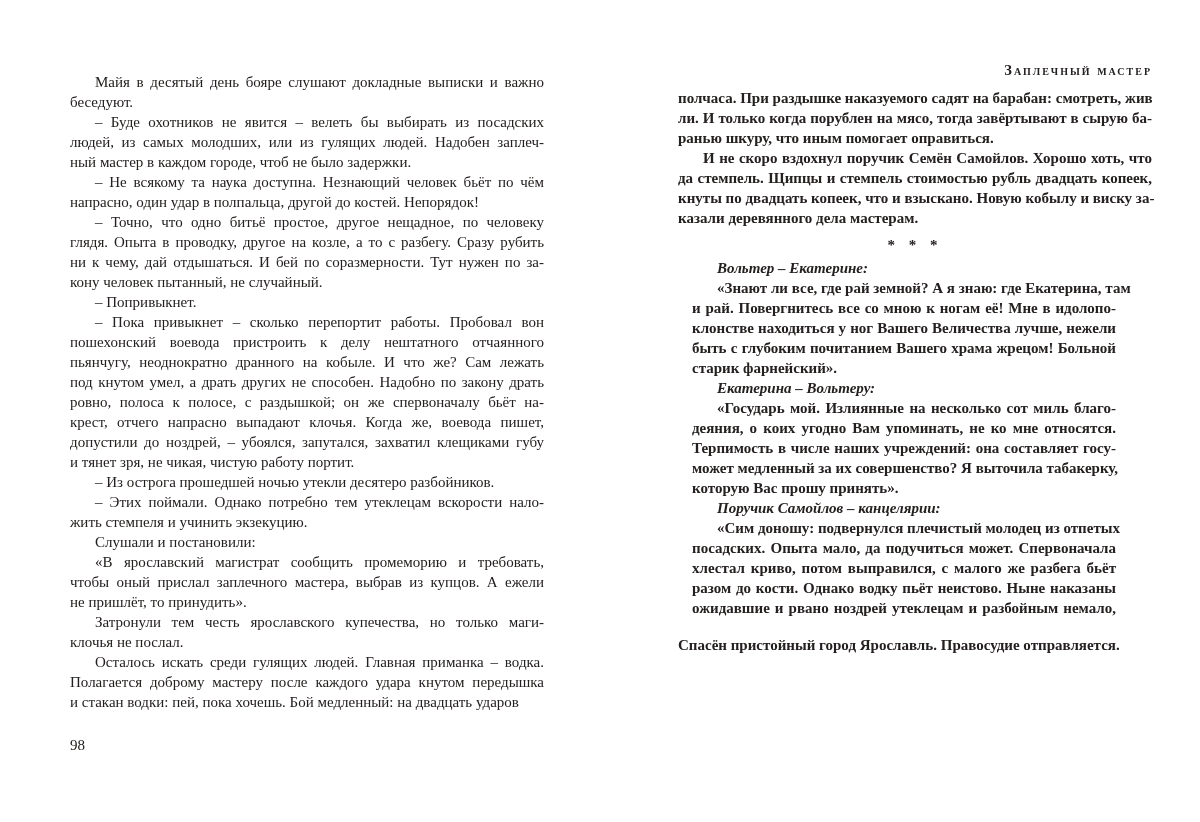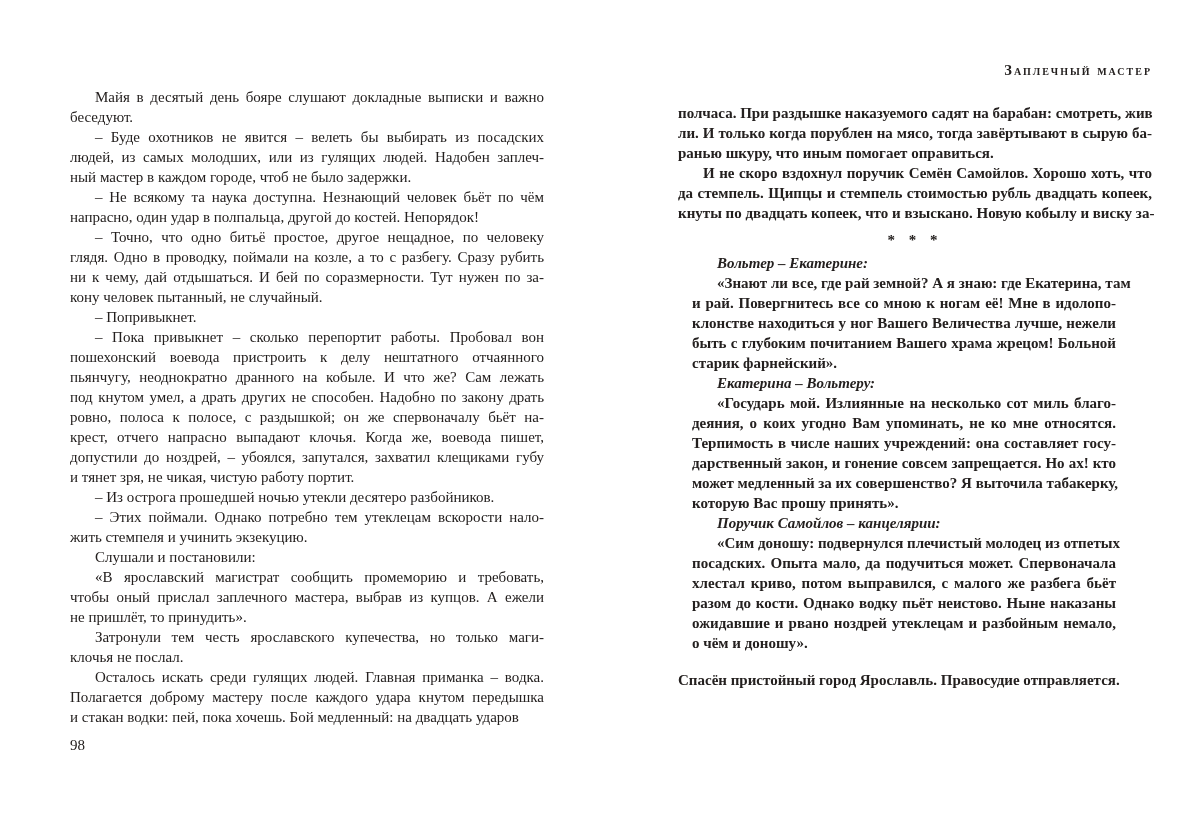--- a/index.html
+++ b/index.html
@@ -22,21 +22,21 @@
   .running-head {
     font-variant: small-caps;
     font-size: 14.5px;
     letter-spacing: 2px;
     line-height: 16px;
     white-space: nowrap;
   }
   .running-head.rh-right { text-align: right; }
 
   .body-text {
-    margin-top: 25px;
+    margin-top: 10px;
     font-size: 15px;
     line-height: 20px;
   }
 
   .line {
     white-space: nowrap;
     text-align: left;
   }
   .line.fill {
     text-align: justify;
@@ -77,21 +77,21 @@
         <div class="line fill">– Буде охотников не явится – велеть бы выбирать из посадских</div>
         <div class="line fill">людей, из самых молодших, или из гулящих людей. Надобен заплеч-</div>
         <div class="line">ный мастер в каждом городе, чтоб не было задержки.</div>
       </div>
       <div class="para indent">
         <div class="line fill">– Не всякому та наука доступна. Незнающий человек бьёт по чём</div>
         <div class="line">напрасно, один удар в полпальца, другой до костей. Непорядок!</div>
       </div>
       <div class="para indent">
         <div class="line fill">– Точно, что одно битьё простое, другое нещадное, по человеку</div>
-        <div class="line fill">глядя. Одно в проводку, поймали на козле, а то с разбегу. Сразу рубить</div>
+        <div class="line fill">глядя. Опыта в проводку, другое на козле, а то с разбегу. Сразу рубить</div>
         <div class="line fill">ни к чему, дай отдышаться. И бей по соразмерности. Тут нужен по за-</div>
         <div class="line">кону человек пытанный, не случайный.</div>
       </div>
       <div class="para indent">
         <div class="line">– Попривыкнет.</div>
       </div>
       <div class="para indent">
         <div class="line fill">– Пока привыкнет – сколько перепортит работы. Пробовал вон</div>
         <div class="line fill">пошехонский воевода пристроить к делу нештатного отчаянного</div>
         <div class="line fill">пьянчугу, неоднократно дранного на кобыле. И что же? Сам лежать</div>
@@ -133,54 +133,53 @@
   <div class="body-text" id="right-body">
       <div class="para">
         <div class="line fill">полчаса. При раздышке наказуемого садят на барабан: смотреть, жив</div>
         <div class="line fill">ли. И только когда порублен на мясо, тогда завёртывают в сырую ба-</div>
         <div class="line">ранью шкуру, что иным помогает оправиться.</div>
       </div>
       <div class="para indent">
         <div class="line fill">И не скоро вздохнул поручик Семён Самойлов. Хорошо хоть, что</div>
         <div class="line fill">да стемпель. Щипцы и стемпель стоимостью рубль двадцать копеек,</div>
         <div class="line fill">кнуты по двадцать копеек, что и взыскано. Новую кобылу и виску за-</div>
+        <div class="line">казали деревянного дела мастерам.</div>
       </div>
       <div class="separator">* * *</div>
       <div class="letters">
         <div class="para indent italic">
           <div class="line">Вольтер – Екатерине:</div>
         </div>
         <div class="para indent">
           <div class="line fill">«Знают ли все, где рай земной? А я знаю: где Екатерина, там</div>
           <div class="line fill">и рай. Повергнитесь все со мною к ногам её! Мне в идолопо-</div>
           <div class="line fill">клонстве находиться у ног Вашего Величества лучше, нежели</div>
           <div class="line fill">быть с глубоким почитанием Вашего храма жрецом! Больной</div>
           <div class="line">старик фарнейский».</div>
         </div>
         <div class="para indent italic">
           <div class="line">Екатерина – Вольтеру:</div>
         </div>
         <div class="para indent">
           <div class="line fill">«Государь мой. Излиянные на несколько сот миль благо-</div>
           <div class="line fill">деяния, о коих угодно Вам упоминать, не ко мне относятся.</div>
           <div class="line fill">Терпимость в числе наших учреждений: она составляет госу-</div>
-          <div class="line fill">дарственный закон, и гонение совсем запрещается. Но ах! кто</div>
           <div class="line fill">может медленный за их совершенство? Я выточила табакерку,</div>
           <div class="line">которую Вас прошу принять».</div>
         </div>
         <div class="para indent italic">
           <div class="line">Поручик Самойлов – канцелярии:</div>
         </div>
         <div class="para indent">
           <div class="line fill">«Сим доношу: подвернулся плечистый молодец из отпетых</div>
           <div class="line fill">посадских. Опыта мало, да подучиться может. Спервоначала</div>
           <div class="line fill">хлестал криво, потом выправился, с малого же разбега бьёт</div>
           <div class="line fill">разом до кости. Однако водку пьёт неистово. Ныне наказаны</div>
           <div class="line fill">ожидавшие и рвано ноздрей утеклецам и разбойным немало,</div>
-          <div class="line">о чём и доношу».</div>
         </div>
       </div>
       <div class="para closing">
         <div class="line">Спасён пристойный город Ярославль. Правосудие отправляется.</div>
       </div>
     </div>
 </div>
 
 <div class="page-number">98</div>
 

